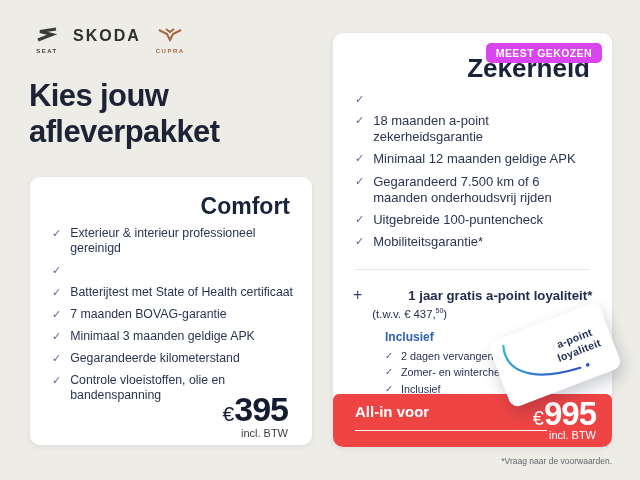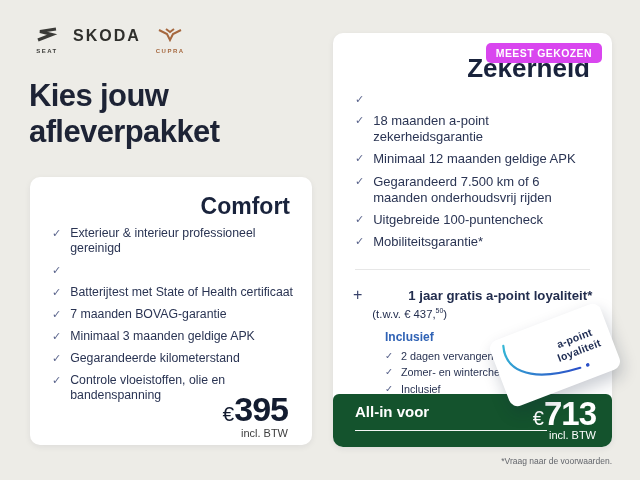--- a/index.html
+++ b/index.html
@@ -57,21 +57,21 @@
   ul.sub-checks .check{font-size:9.5px;}
 
   
   .loyalty-card{position:absolute;left:163px;top:287px;width:118px;height:70px;background:#fff;
     border-radius:9px;transform:rotate(-21deg);box-shadow:0 8px 16px rgba(20,30,60,.22);z-index:3;}
   .loyalty-card svg{position:absolute;left:0;top:0;}
   .loyalty-card-text{position:absolute;right:12px;top:20px;text-align:center;
     font-size:10.5px;font-weight:700;color:#1d2b52;line-height:1.25;letter-spacing:.3px;}
 
   
-  .blue-footer{position:absolute;left:0;right:0;bottom:0;height:53px;background:#14532d;
+  .blue-footer{position:absolute;left:0;right:0;bottom:0;height:53px;background:#ef4444;
     border-radius:6px 6px 10px 10px;color:#fff;z-index:2;}
   .allin-label{position:absolute;left:22px;top:9px;font-size:15px;font-weight:600;}
   .allin-line{position:absolute;left:22px;top:36px;width:192px;border-top:1.5px solid rgba(255,255,255,.95);}
   .footer-price{position:absolute;right:16px;top:1px;text-align:right;}
   .footer-price .cur{font-size:20px;font-weight:400;}
   .footer-price .amt{font-size:33px;font-weight:700;letter-spacing:-1px;}
   .footer-note{font-size:11px;margin-top:-4px;}
 
   .footnote{position:absolute;right:28px;top:456px;font-size:8.5px;color:#63666c;text-align:center;}
 </style>
@@ -215,21 +215,21 @@
         <div>a-point</div>
         <div>loyaliteit</div>
       </div>
     </div>
 
     <div class="blue-footer">
       <div class="allin-label">All-in voor</div>
       <div class="allin-line"></div>
       <div class="footer-price">
         <div>
-          <span class="cur">€</span><span class="amt">713</span>
+          <span class="cur">€</span><span class="amt">995</span>
         </div>
         <div class="footer-note">incl. BTW</div>
       </div>
     </div>
   </section>
 
   <div class="footnote">*Vraag naar de voorwaarden.</div>
 </div>
 
 </body></html>

